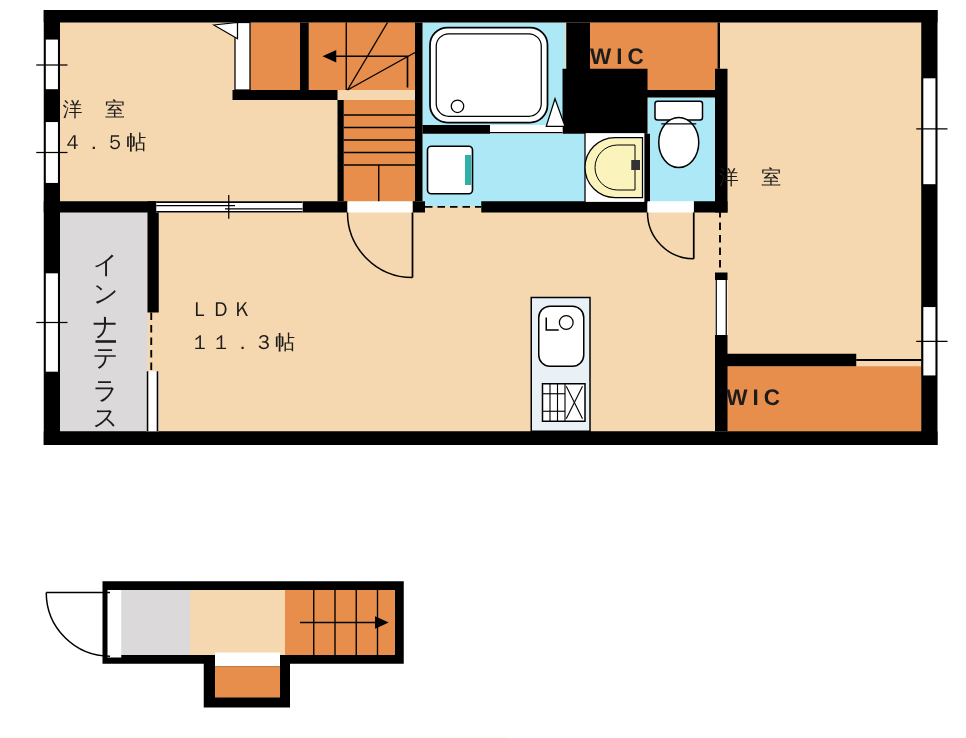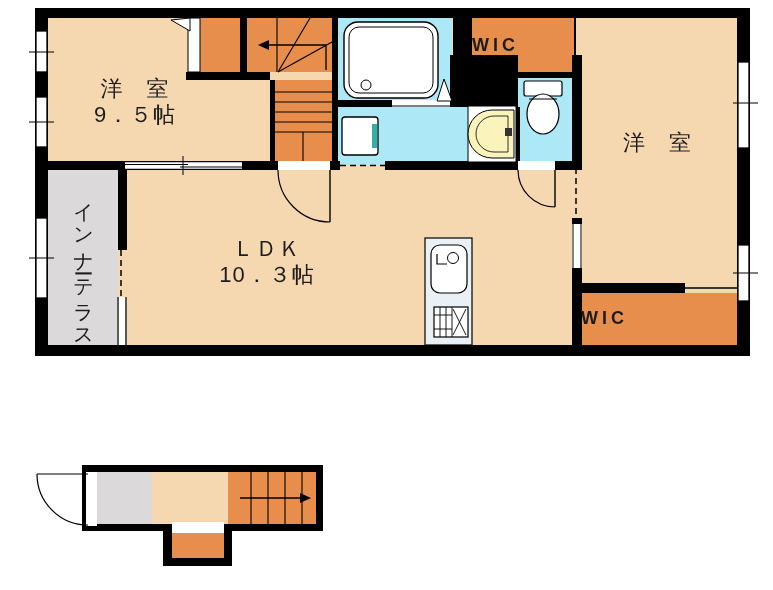--- a/index.html
+++ b/index.html
@@ -1,20 +1,20 @@
 <!DOCTYPE html>
 <html style="--floor: #F6D8B0; --accent: #E78E4D; --wet: #ACE8F6; --terrace: #DBD9D9; --basin: #FAF3BC; --counter: #E9F1F6; --pan-accent: #2FB0A8; --wall: #000000; --text: #1C1C1C; --bg: #FFFFFF;"><head>
 <meta charset="utf-8">
 <style>
   html,body{margin:0;padding:0;background:#fff;}
   .stage{position:relative;width:773px;height:590px;background:#fff;overflow:hidden;
          font-family:"Liberation Sans","DejaVu Sans",sans-serif;}
   .stage svg{position:absolute;left:0;top:0;}
-  .lbl{position:absolute;color:var(--text,#1c1c1c);text-align:center;line-height:26px;
-       font-size:22px;letter-spacing:1px;white-space:nowrap;}
+  .lbl{position:absolute;color:var(--text,#1c1c1c);line-height:26px;
+       font-size:16px;letter-spacing:1px;white-space:nowrap;}
   .lbl .ln{height:26px;}
   .wic{position:absolute;color:var(--text,#1c1c1c);font-size:18px;
        font-weight:600;letter-spacing:4px;}
   .vert{position:absolute;color:var(--text,#1c1c1c);writing-mode:vertical-rl;
         text-orientation:upright;font-size:20px;letter-spacing:2px;text-align:center;}
 </style>
 </head>
 <body>
 
 <div class="stage">
@@ -209,26 +209,26 @@
     <g>
       <rect x="163" y="524" width="69" height="42" style="fill:var(--wall)"></rect>
       <rect x="172" y="522" width="52" height="11" fill="#fff"></rect>
       <rect x="172" y="533" width="52" height="25" style="fill:var(--accent)"></rect>
     </g>
   </g>
 </svg>
 
   <div class="lbl" style="left:50px;top:76px;width:170px;">
     <div class="ln">洋　室</div>
-    <div class="ln">9．５帖</div>
+    <div class="ln">４．５帖</div>
   </div>
 
   <div class="lbl" style="left:152px;top:236px;width:230px;">
     <div class="ln">ＬＤＫ</div>
-    <div class="ln">10．３帖</div>
+    <div class="ln">１１．３帖</div>
   </div>
 
   <div class="lbl" style="left:575px;top:130px;width:165px;">
     <div class="ln">洋　室</div>
   </div>
 
   <div class="wic" style="left:472px;top:35px;width:102px;">WIC</div>
 
   <div class="wic" style="left:581px;top:308px;width:156px;">WIC</div>
 

